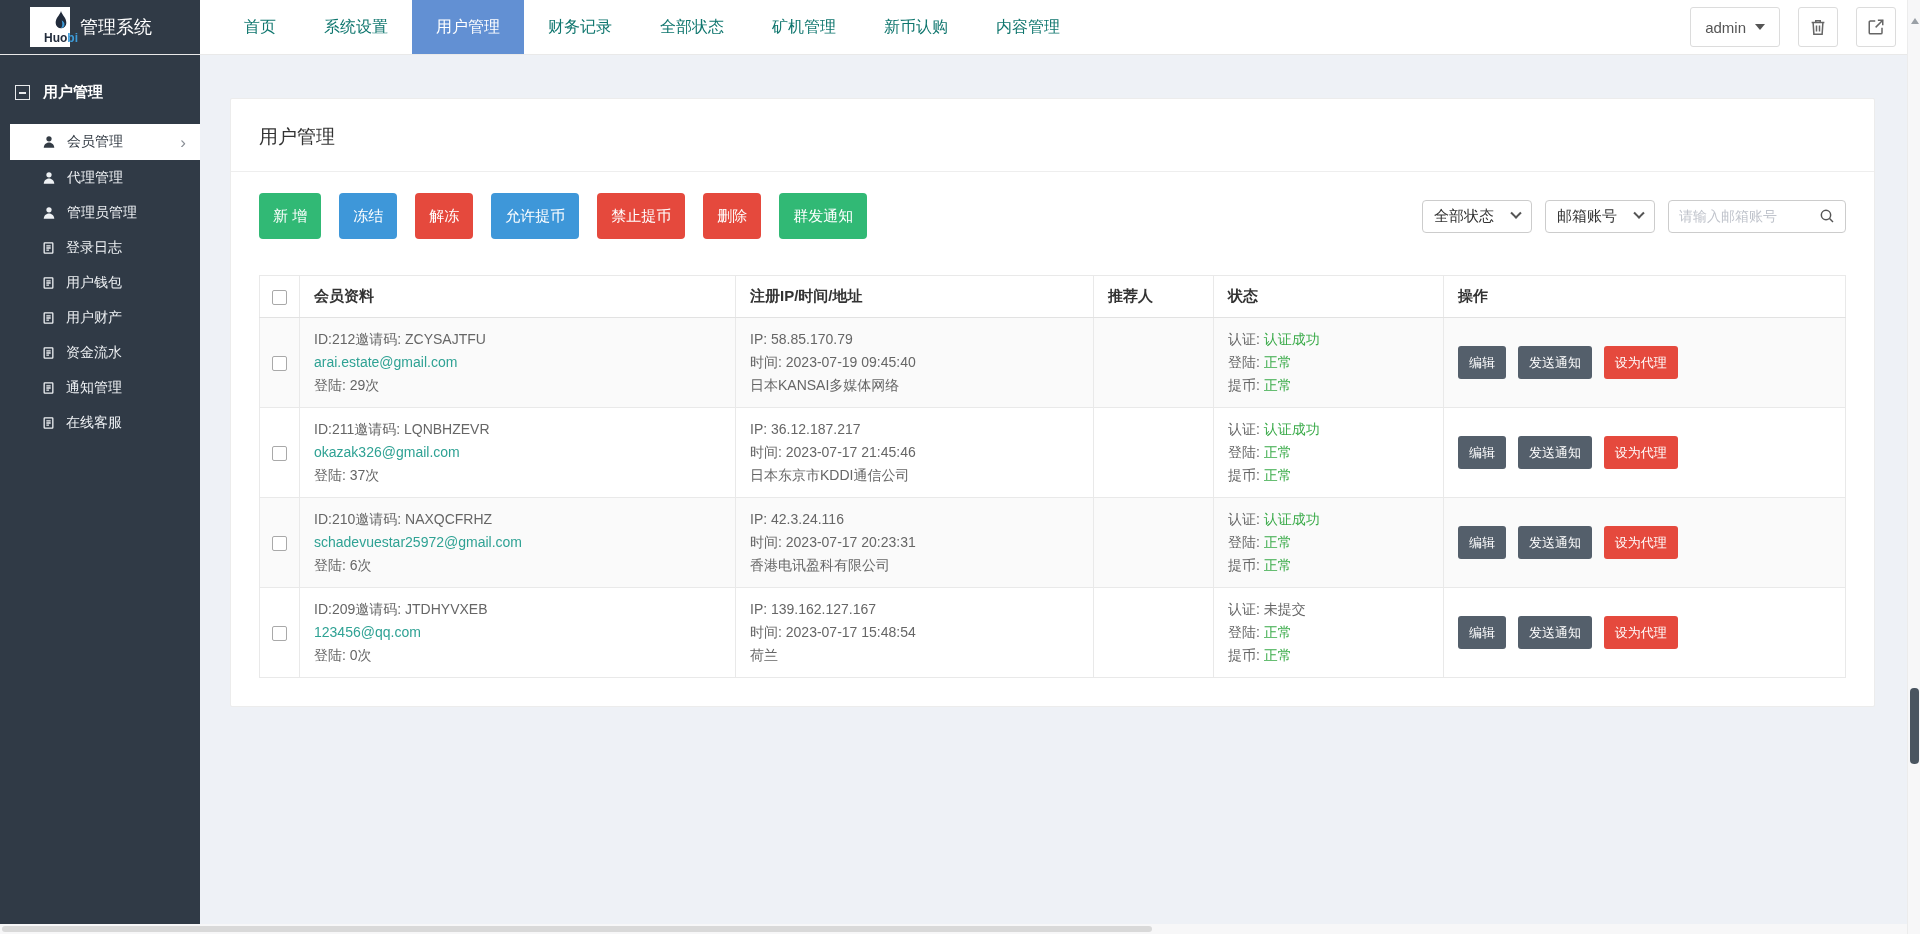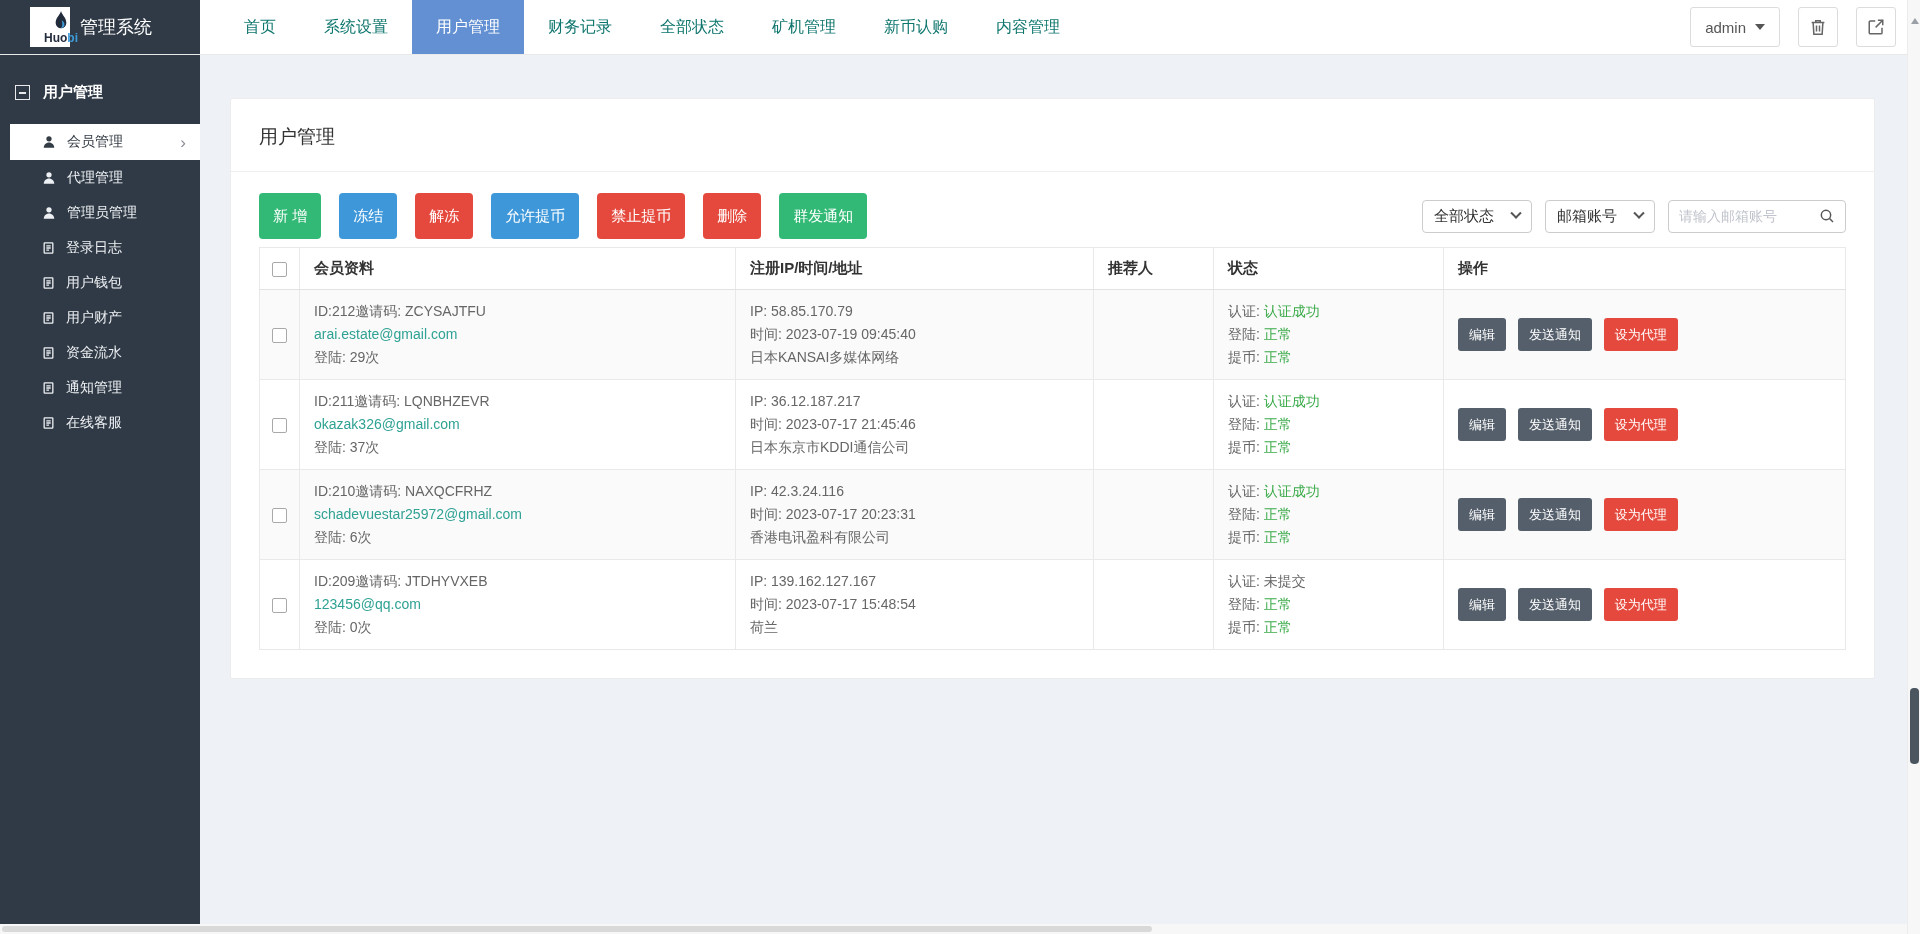--- a/index.html
+++ b/index.html
@@ -47,21 +47,21 @@
   .btn-red   { background:#e5493d; }
 
   .filters { margin-left:auto; display:flex; align-items:center; gap:13px; }
   .select { height:33px; min-width:93px; border:1px solid #ccc; border-radius:4px; background:#fff; display:flex; align-items:center; padding:0 11px; font-size:15px; color:#333; gap:18px; cursor:pointer; }
   .select .chev { width:8px; height:8px; border-right:2px solid #555; border-bottom:2px solid #555; transform:rotate(45deg) translate(-2px,-2px); margin-left:auto; flex:none; }
   .search-box { height:33px; width:178px; border:1px solid #ccc; border-radius:4px; background:#fff; display:flex; align-items:center; padding:0 10px; }
   .search-box input { border:none; outline:none; flex:1; min-width:0; font-size:14px; color:#333; font-family:inherit; }
   .search-box input::placeholder { color:#c0c4cc; }
   .search-box svg { flex:none; stroke:#555; }
 
-  table { width:100%; border-collapse:collapse; margin-top:8px; table-layout:fixed; }
+  table { width:100%; border-collapse:collapse; margin-top:36px; table-layout:fixed; }
   th, td { border:1px solid #e9e9e9; text-align:left; vertical-align:middle; }
   th { padding:11px 14px; font-size:15px; color:#333; font-weight:bold; background:#fff; border-bottom:1px solid #e2e2e2; }
   td { padding:10px 14px; font-size:14px; color:#666; line-height:23px; height:88px; }
   tbody tr:nth-child(odd) { background:#fafafa; }
   .col-check { width:40px; }
   .col-member { width:436px; }
   .col-ip { width:358px; }
   .col-ref { width:120px; }
   .col-status { width:230px; }
   th.cell-check, td.cell-check { text-align:center; padding:10px 6px; }

